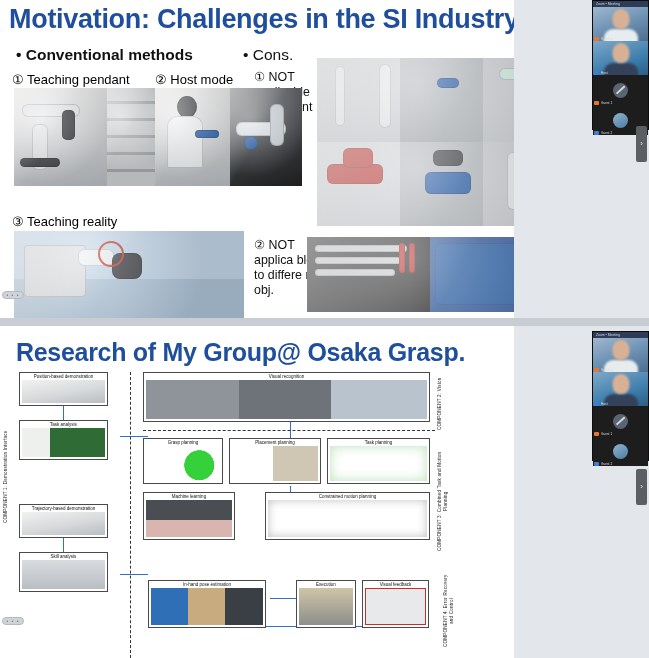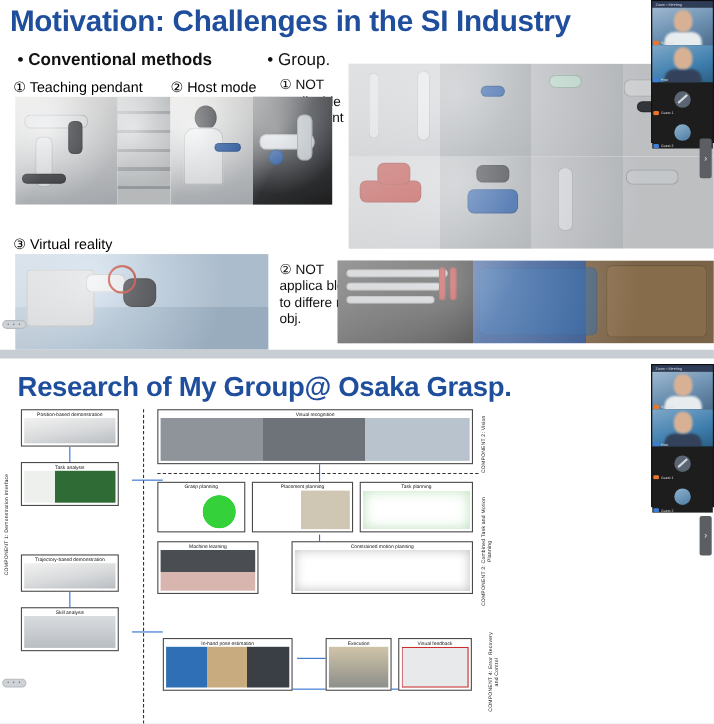--- a/index.html
+++ b/index.html
@@ -5,21 +5,21 @@
   * { box-sizing: border-box; margin: 0; padding: 0; }
   html, body {
     width: 649px; height: 658px;
     background: #d9dde3;
     font-family: "Liberation Sans", sans-serif;
     overflow: hidden;
   }
   .screen { position: relative; width: 649px; height: 658px; background: #e3e6ea; }
 
   
-  .slide { position: absolute; left: 0; width: 649px; background: #ffffff; overflow: hidden; }
+  .slide { position: absolute; left: 0; width: 514px; background: #ffffff; overflow: hidden; }
   #slide1 { top: 0; height: 318px; }
   #slide2 { top: 326px; height: 332px; }
   .slide-gap { position: absolute; left: 0; top: 318px; width: 649px; height: 8px; background: #c8cdd4; }
 
   .slide-title {
     color: #1f4e9c; font-weight: bold; letter-spacing: -0.3px;
     white-space: nowrap;
   }
   #s1title { position: absolute; left: 9px; top: 4px; font-size: 27px; }
   #s2title { position: absolute; left: 16px; top: 12px; font-size: 25px; }
@@ -110,25 +110,25 @@
 </head>
 <body>
 
 <div class="screen">
 
   <div class="slide" id="slide1">
 
     <div class="slide-title" id="s1title">Motivation: Challenges in the SI Industry</div>
 
     <div class="bullet b" id="conv">• Conventional methods</div>
-    <div id="cons">• Group.</div>
+    <div id="cons">• Cons.</div>
 
     <div class="sublbl" id="lbl1">① Teaching pendant</div>
     <div class="sublbl" id="lbl2">② Host mode</div>
-    <div class="sublbl" id="lbl3">③ Virtual reality</div>
+    <div class="sublbl" id="lbl3">③ Teaching reality</div>
 
     <div class="consblk" id="cons1">① NOT applicable to different robots</div>
     <div class="consblk" id="cons2">② NOT applica ble to differe nt obj.</div>
 
     <div class="ph lab" style="left:14px;top:88px;width:93px;height:98px;">
       <div class="arm" style="left:8px;top:16px;width:58px;height:13px;"></div>
       <div class="arm dk" style="left:48px;top:22px;width:13px;height:30px;border-radius:5px;"></div>
       <div class="arm" style="left:18px;top:36px;width:16px;height:46px;"></div>
       <div class="arm dk" style="left:6px;top:70px;width:40px;height:9px;"></div>
     </div>

